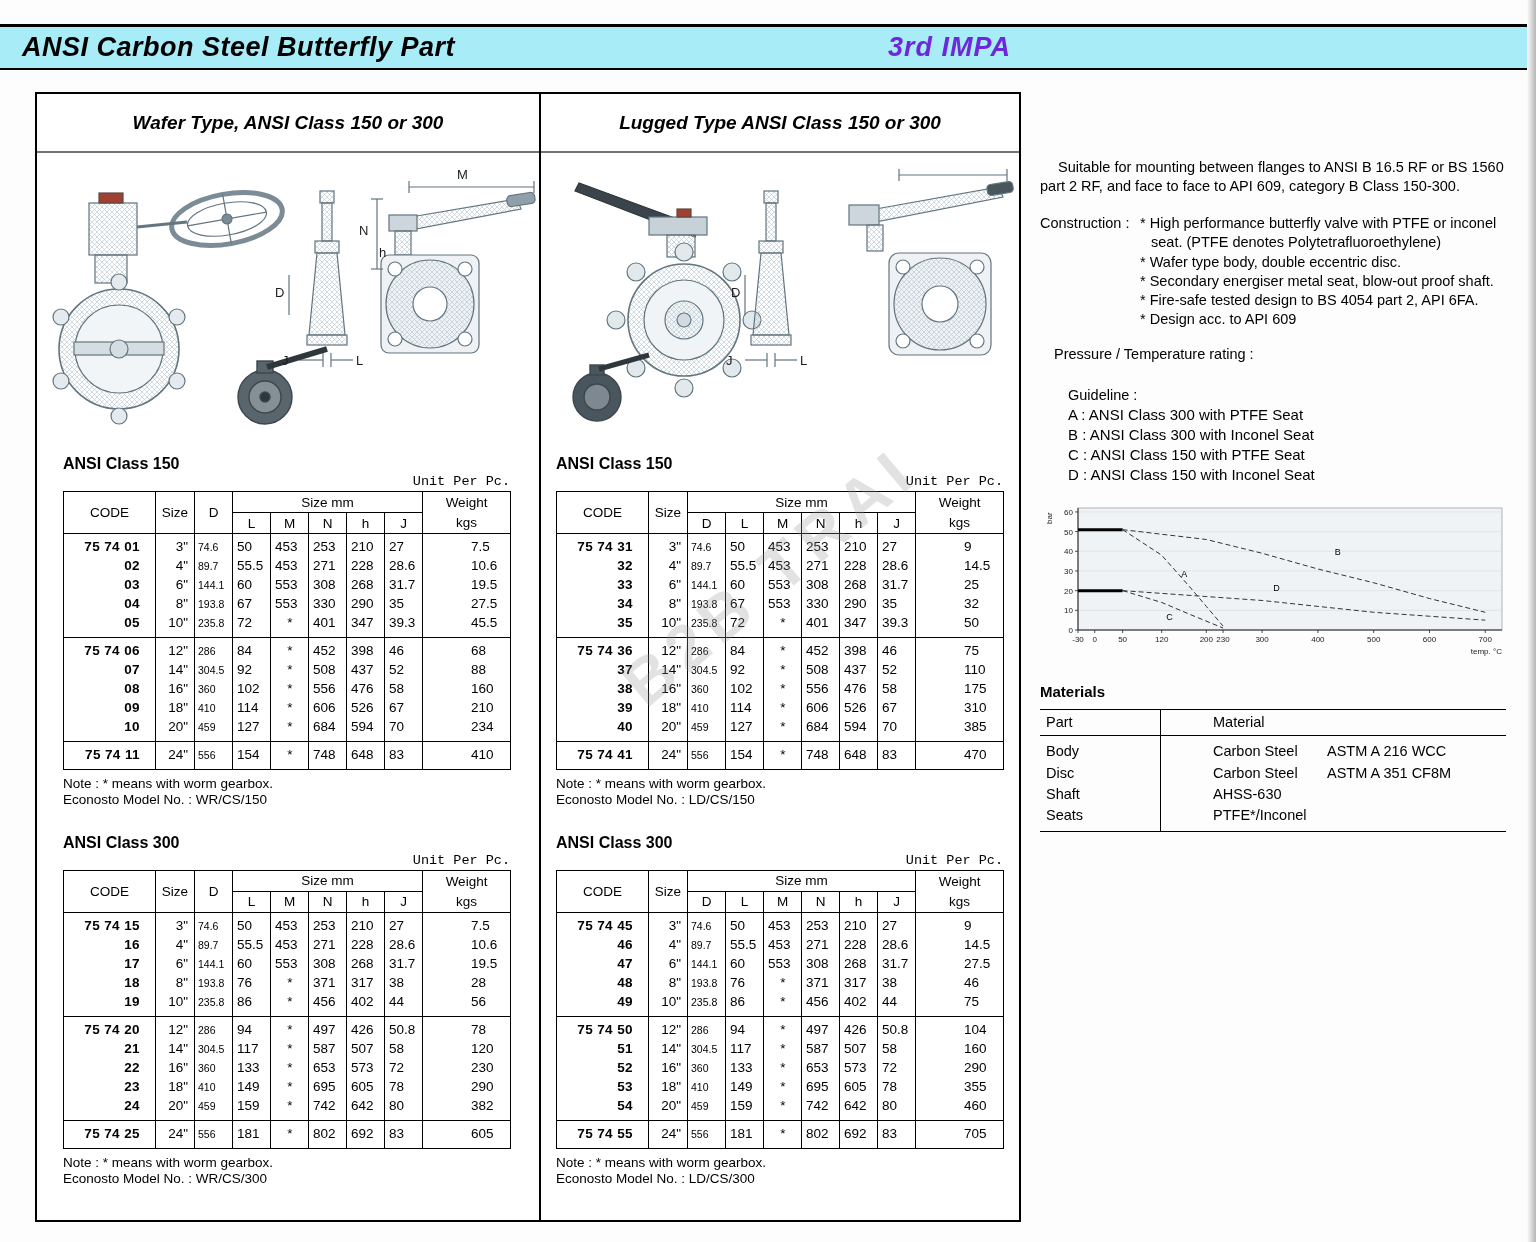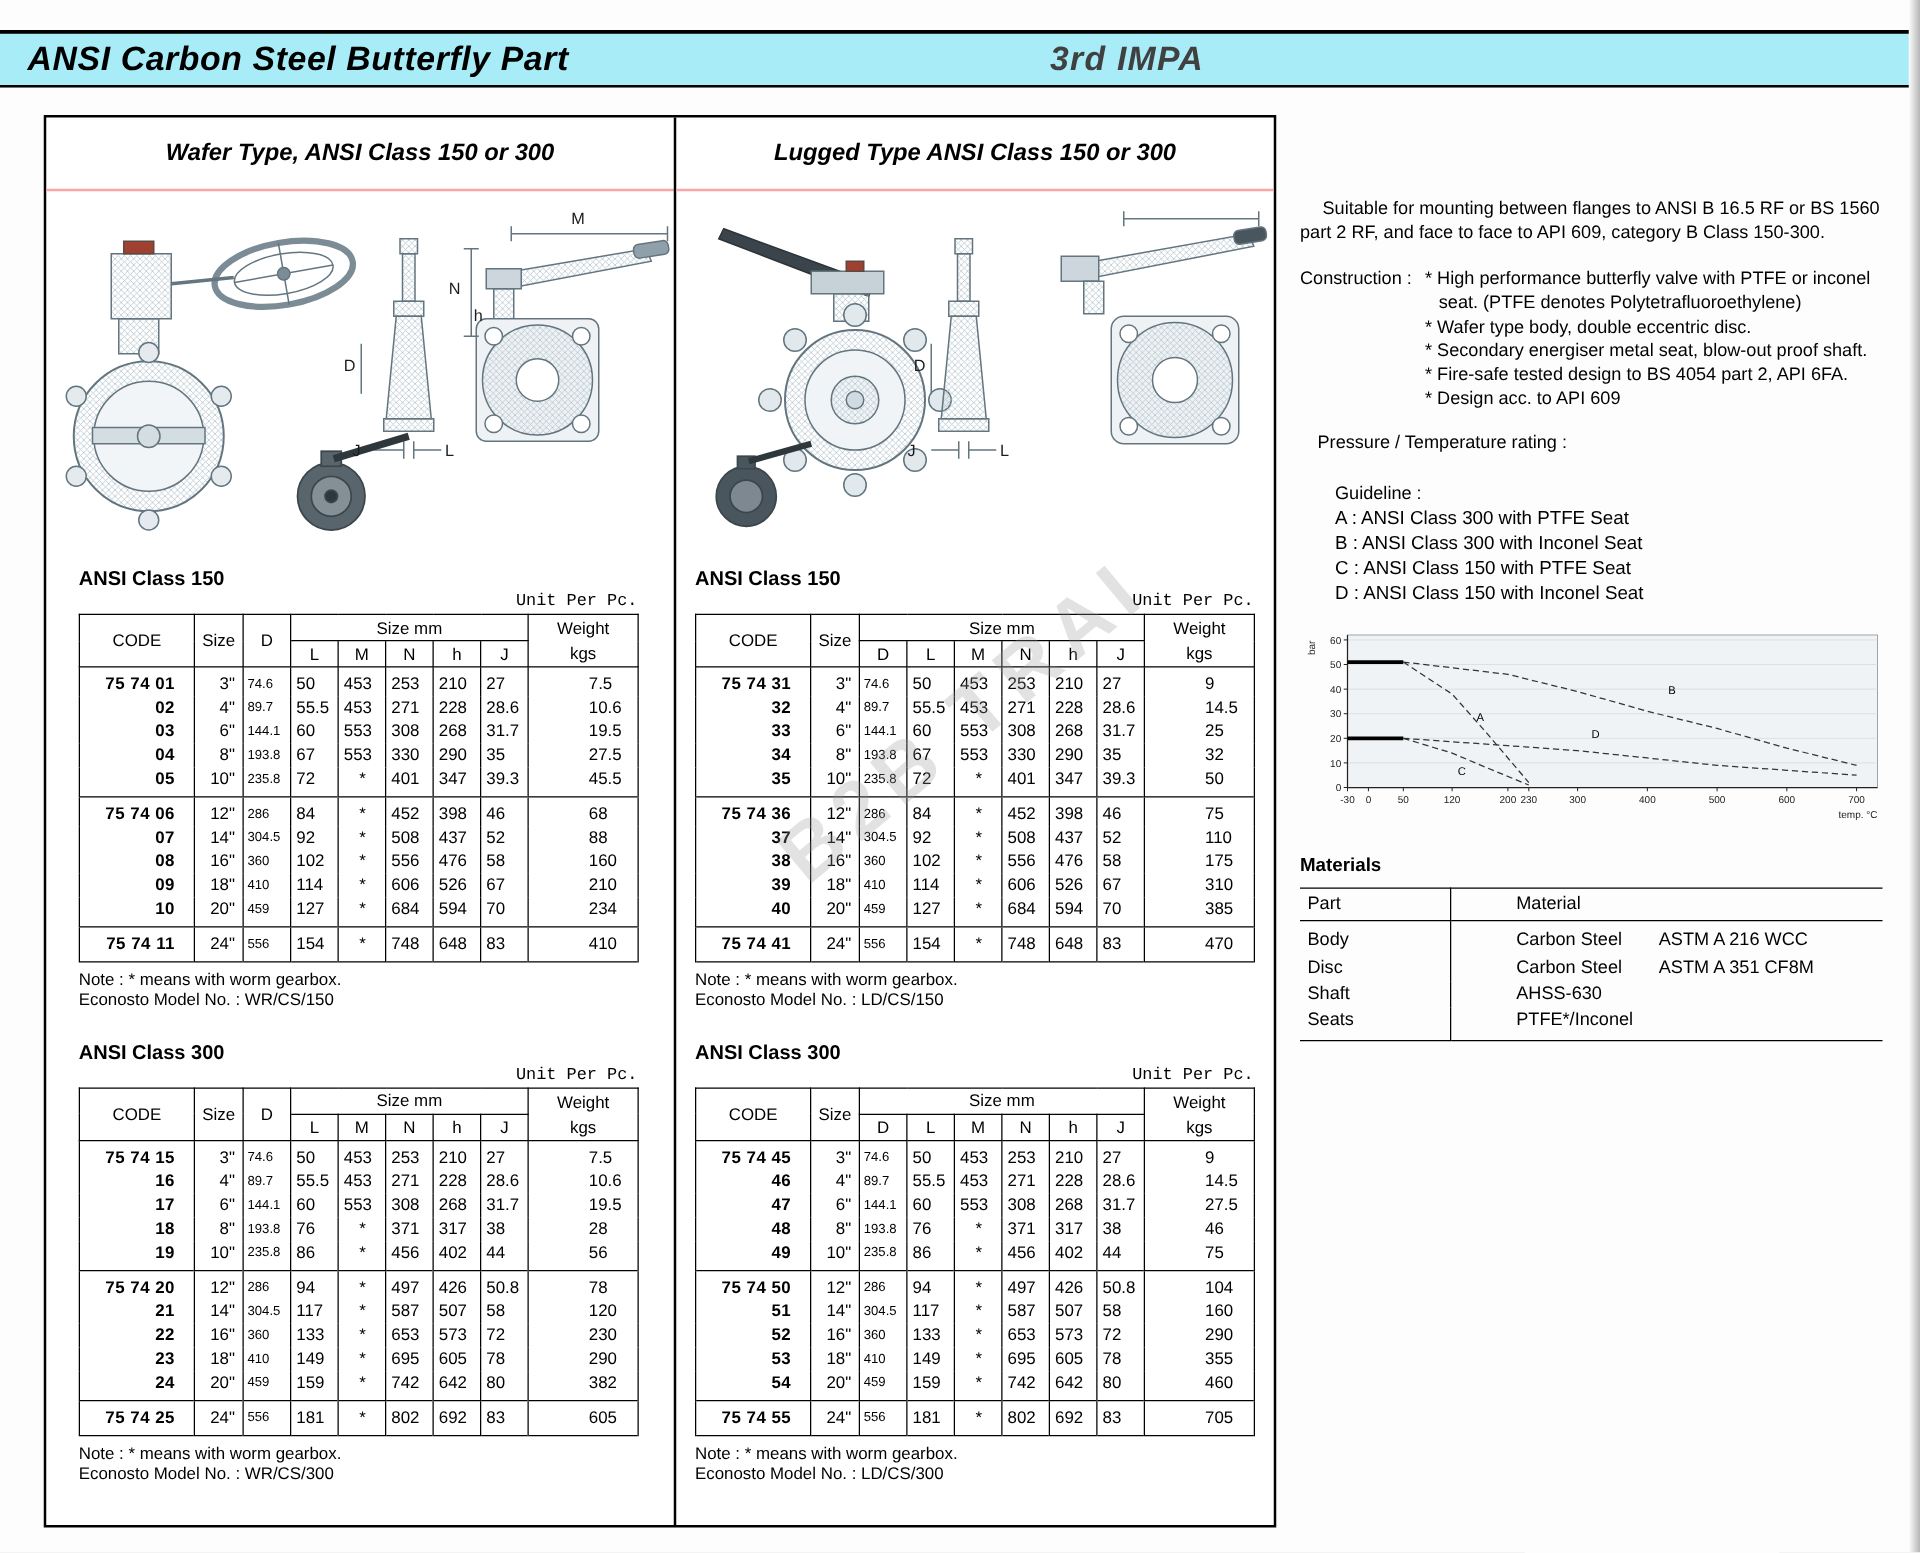--- a/index.html
+++ b/index.html
@@ -4,30 +4,30 @@
 <style>
   html,body { margin:0; padding:0; background:#e9e9e9; }
   .page { position:relative; width:1536px; height:1242px; background:#fdfdfd;
           font-family:"Liberation Sans", sans-serif; color:#000; overflow:hidden; }
 
   
   .topbar { position:absolute; left:0; top:24px; width:1536px; height:46px;
             background:#a7ecf7; border-top:3px solid #000; border-bottom:2px solid #000;
             box-sizing:border-box; display:flex; align-items:center; }
   .topbar .title { font-size:27px; font-weight:bold; font-style:italic; margin-left:22px; letter-spacing:0.5px; }
-  .topbar .edition { position:absolute; left:840px; font-size:27px; font-weight:bold; font-style:italic;
-                     color:#404040; letter-spacing:1px; }
+  .topbar .edition { position:absolute; left:888px; font-size:27px; font-weight:bold; font-style:italic;
+                     color:#6d28d9; letter-spacing:1px; }
 
   
   .main-box { position:absolute; left:35px; top:92px; width:986px; height:1130px;
               border:2px solid #000; box-sizing:border-box; display:flex; background:#fff; }
   .panel { box-sizing:border-box; }
   .panel.left  { width:502px; }
   .panel.right { width:480px; border-left:2px solid #000; }
-  .panel-title { height:57px; border-bottom:2px solid #fca5a5; display:flex; align-items:center;
+  .panel-title { height:57px; border-bottom:2px solid #737373; display:flex; align-items:center;
                  justify-content:center; font-size:19px; font-weight:bold; font-style:italic; }
   .panel-body-l { padding:0 26px; }
   .panel-body-r { padding:0 15px; }
 
   .figure { position:relative; margin:4px 0 0 0; }
   .figure.left-fig  { width:500px; height:292px; }
   .figure.right-fig { width:465px; height:292px; margin-left:8px; }
   .fig-svg { display:block; }
   .fig-dim { position:absolute; font-size:13px; color:#1c1c1c; }
 

